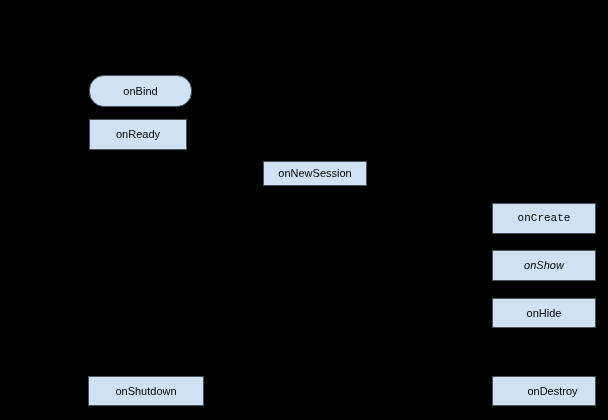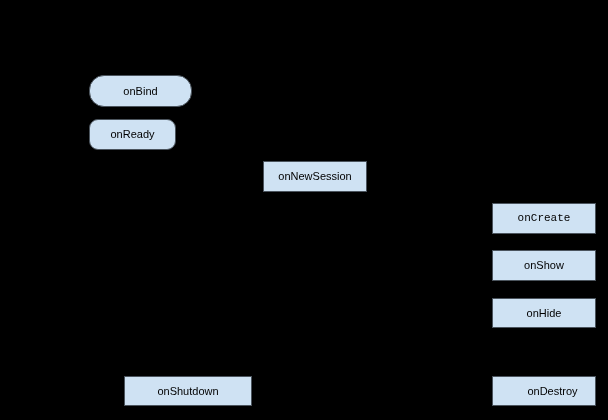--- a/index.html
+++ b/index.html
@@ -23,26 +23,26 @@
     color: var(--node_text, #000000);
     display: flex;
     align-items: center;
     justify-content: center;
     font-size: 11px;
     line-height: 1;
     white-space: nowrap;
   }
   
   #n-onbind       { left: 89px;  top: 75px;  width: 103px; height: 32px; border-radius: 15px; }
-  #n-onready      { left: 89px;  top: 119px; width: 87px; height: 31px; border-radius: 9px; }
-  #n-onnewsession { left: 263px; top: 161px; width: 104px; height: 31px; }
+  #n-onready      { left: 89px;  top: 119px; width: 98px; height: 31px; }
+  #n-onnewsession { left: 263px; top: 161px; width: 104px; height: 25px; }
   #n-oncreate     { left: 492px; top: 203px; width: 104px; height: 31px; font-family: Liberation Mono, monospace; }
-  #n-onshow       { left: 492px; top: 250px; width: 104px; height: 31px; }
+  #n-onshow       { left: 492px; top: 250px; width: 104px; height: 31px; font-style: italic; }
   #n-onhide       { left: 492px; top: 298px; width: 104px; height: 30px; }
-  #n-onshutdown   { left: 88px;  top: 376px; width: 128px; height: 30px; margin-left: 36px; }
+  #n-onshutdown   { left: 88px;  top: 376px; width: 116px; height: 30px; }
   #n-ondestroy    { left: 492px; top: 376px; width: 104px; height: 30px; padding-left: 17px; }
 </style>
 </head>
 <body>
 
 <div class="canvas">
   <div class="node" id="n-onbind">onBind</div>
 
   <div class="node" id="n-onready">onReady</div>
 

